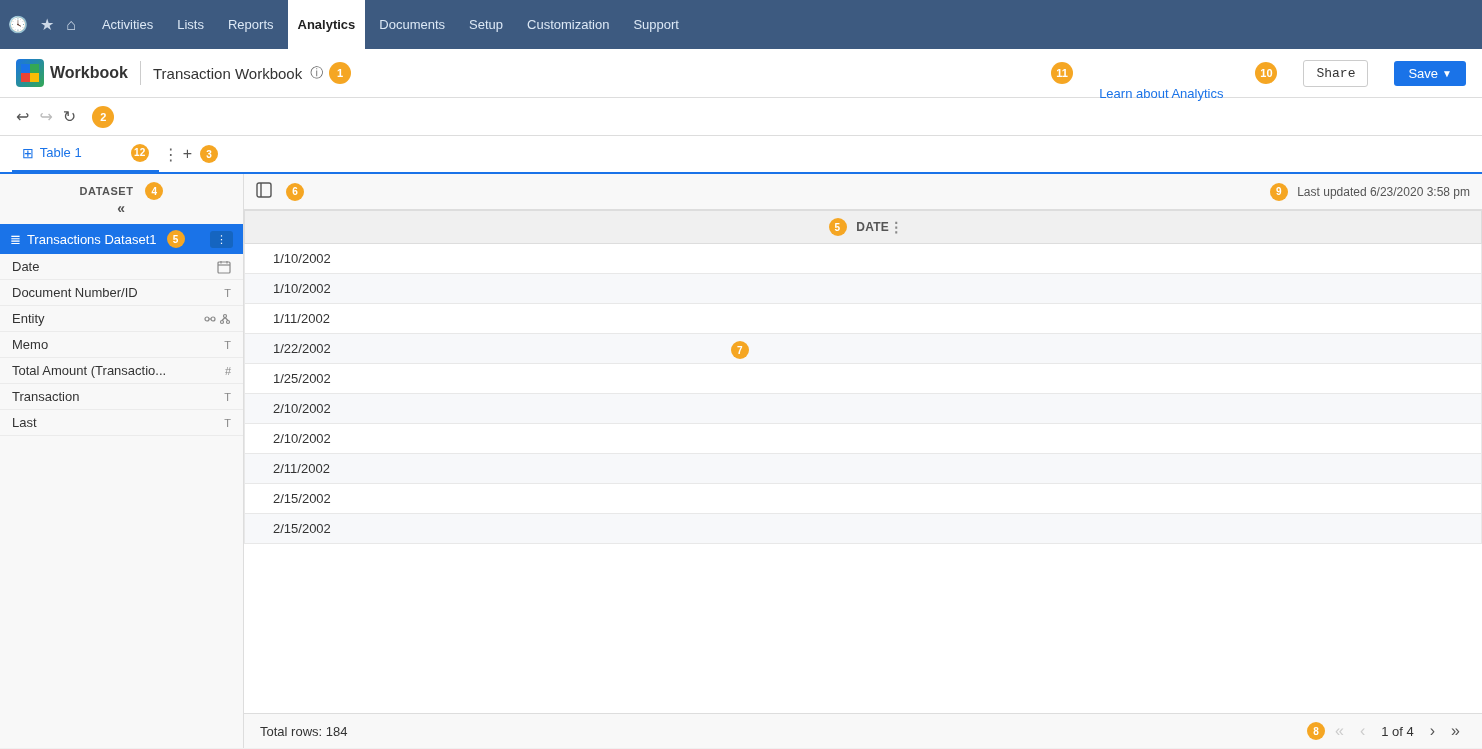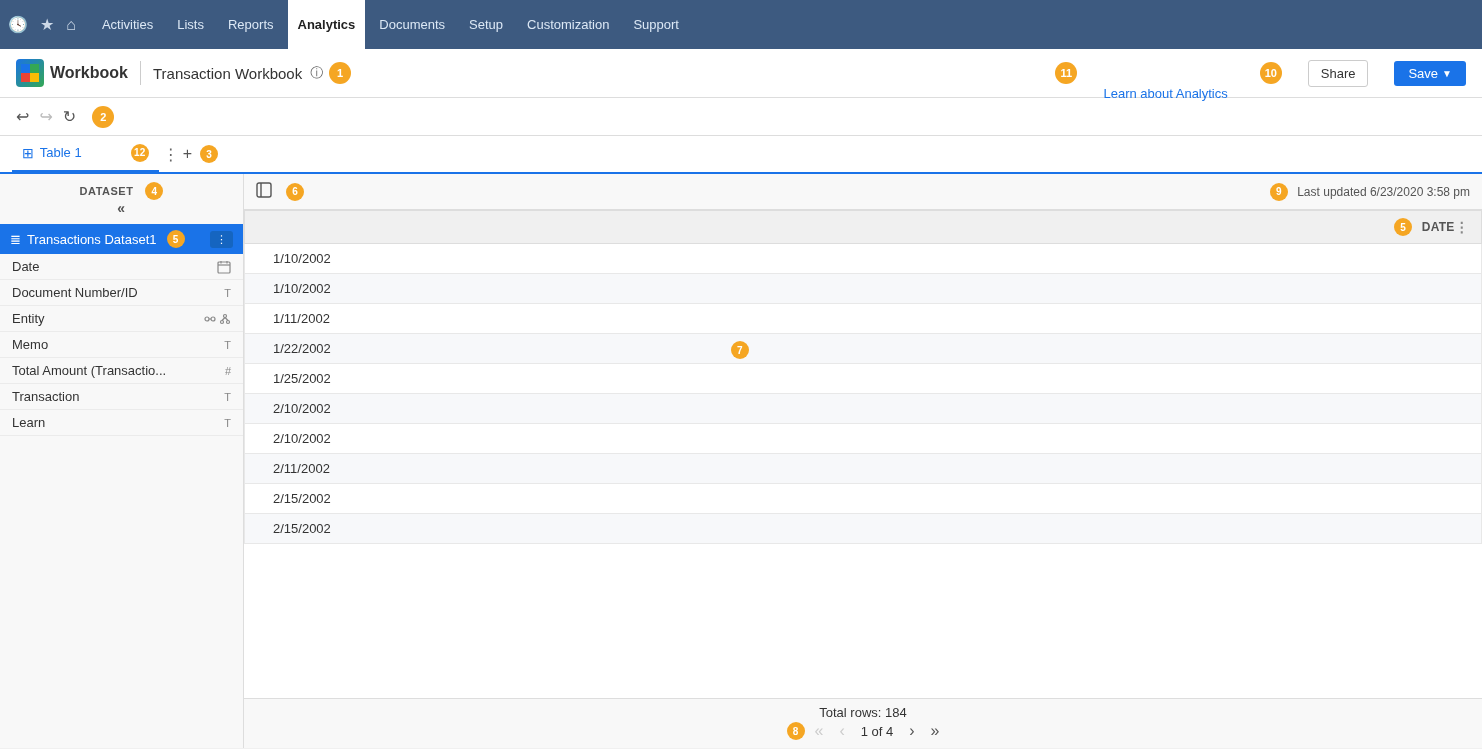--- a/index.html
+++ b/index.html
@@ -113,20 +113,21 @@
       margin-top: 41px;
     }
     .btn-share {
       background: #fff;
       border: 1px solid #ccc;
       border-radius: 3px;
       padding: 5px 12px;
       font-size: 13px;
       cursor: pointer;
       color: #333;
+      font-family: Liberation Mono, monospace;
     }
     .btn-save {
       background: #1a73e8;
       color: #fff;
       border: none;
       border-radius: 3px;
       padding: 5px 14px;
       font-size: 13px;
       cursor: pointer;
       display: flex;
@@ -315,21 +316,21 @@
       text-align: left;
       color: #555;
       text-transform: uppercase;
       letter-spacing: 0.3px;
       position: sticky;
       top: 0;
     }
     .data-table th .th-inner {
       display: flex;
       align-items: center;
-      justify-content: flex-end;
+      justify-content: center;
     }
     .col-menu-icon { color: #888; cursor: pointer; font-size: 14px; }
     .data-table td {
       border: 1px solid #e8e8e8;
       padding: 7px 28px;
       font-size: 13px;
       color: #333;
     }
     .data-table tr:nth-child(odd) td { background: #fff; }
     .data-table tr:nth-child(even) td { background: #f7f8fa; }
@@ -337,21 +338,20 @@
     
     .data-footer {
       display: flex;
       align-items: center;
       justify-content: space-between;
       padding: 6px 16px;
       border-top: 1px solid #ddd;
       background: #f8f8f8;
       font-size: 13px;
       color: #333;
-      flex-direction: column;
     }
     .pagination {
       display: flex;
       align-items: center;
       gap: 4px;
     }
     .page-btn {
       background: none;
       border: none;
       cursor: pointer;
@@ -491,21 +491,21 @@
     </div>
     <div class="field-item">
       <span class="field-name">Total Amount (Transactio...</span>
       <span class="field-type-icon">#</span>
     </div>
     <div class="field-item">
       <span class="field-name">Transaction</span>
       <span class="field-type-icon">T</span>
     </div>
     <div class="field-item">
-      <span class="field-name">Learn</span>
+      <span class="field-name">Last</span>
       <span class="field-type-icon">T</span>
     </div>
   </div>
 
   <div class="data-area">
 
     <div class="data-toolbar">
       <div class="data-toolbar-left">
         <span class="dataset-ref-icon">
           <svg width="16" height="16" viewBox="0 0 16 16" fill="none">

